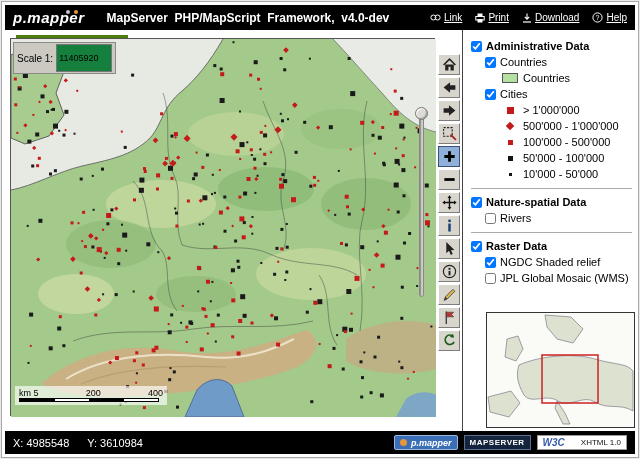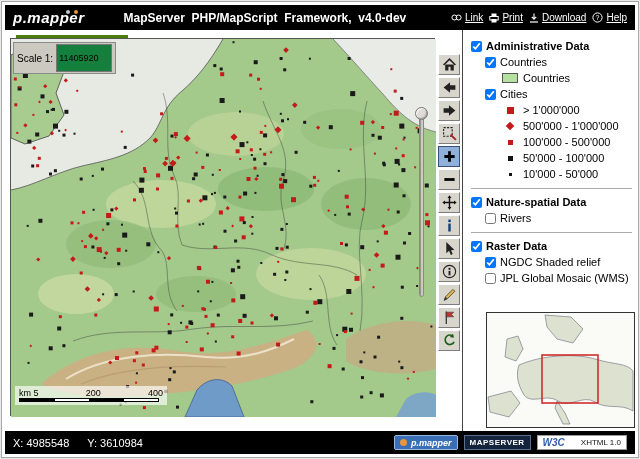--- a/index.html
+++ b/index.html
@@ -11,22 +11,22 @@
   .frame { position:absolute; inset:1px; background:#fff; border:1px solid #a8a8a8; }
 
   
   .topbar {
     position:absolute; left:3px; top:3px; right:3px; height:25px;
     background:#000; color:#fff; display:flex; align-items:center; padding:0 8px;
   }
   .logo { font-size:15px; font-weight:bold; font-style:italic; letter-spacing:.5px; position:relative; padding-right:8px; }
   .logo-dot  { position:absolute; top:1px; right:15px; width:4px; height:4px; border-radius:50%; background:#e8963c; }
   .logo-dot2 { position:absolute; top:1px; right:23px; width:4px; height:4px; border-radius:50%; background:#bfc5cc; }
-  .title { font-size:12px; font-weight:bold; margin-left:31px; white-space:pre; }
-  .hlinks { margin-left:auto; display:flex; gap:6px; align-items:center; }
+  .title { font-size:12px; font-weight:bold; margin-left:14px; white-space:pre; }
+  .hlinks { margin-left:auto; display:flex; gap:13px; align-items:center; }
   .hlink { color:#fff; font-size:10px; text-decoration:underline; display:flex; align-items:center; gap:3px; cursor:pointer; }
   .hlink svg { display:block; }
 
   
   .search-select {
     position:absolute; left:14px; top:33px; width:112px; height:17px;
     background:#d6d3ce; border:4px solid #4d7c0f; display:flex; align-items:center;
     font-size:10px; cursor:pointer; box-shadow:inset 1px 1px 0 #f7f7f7;flex-direction:column;
   }
   .ss-label { flex:1; padding-left:5px; color:#111; }

